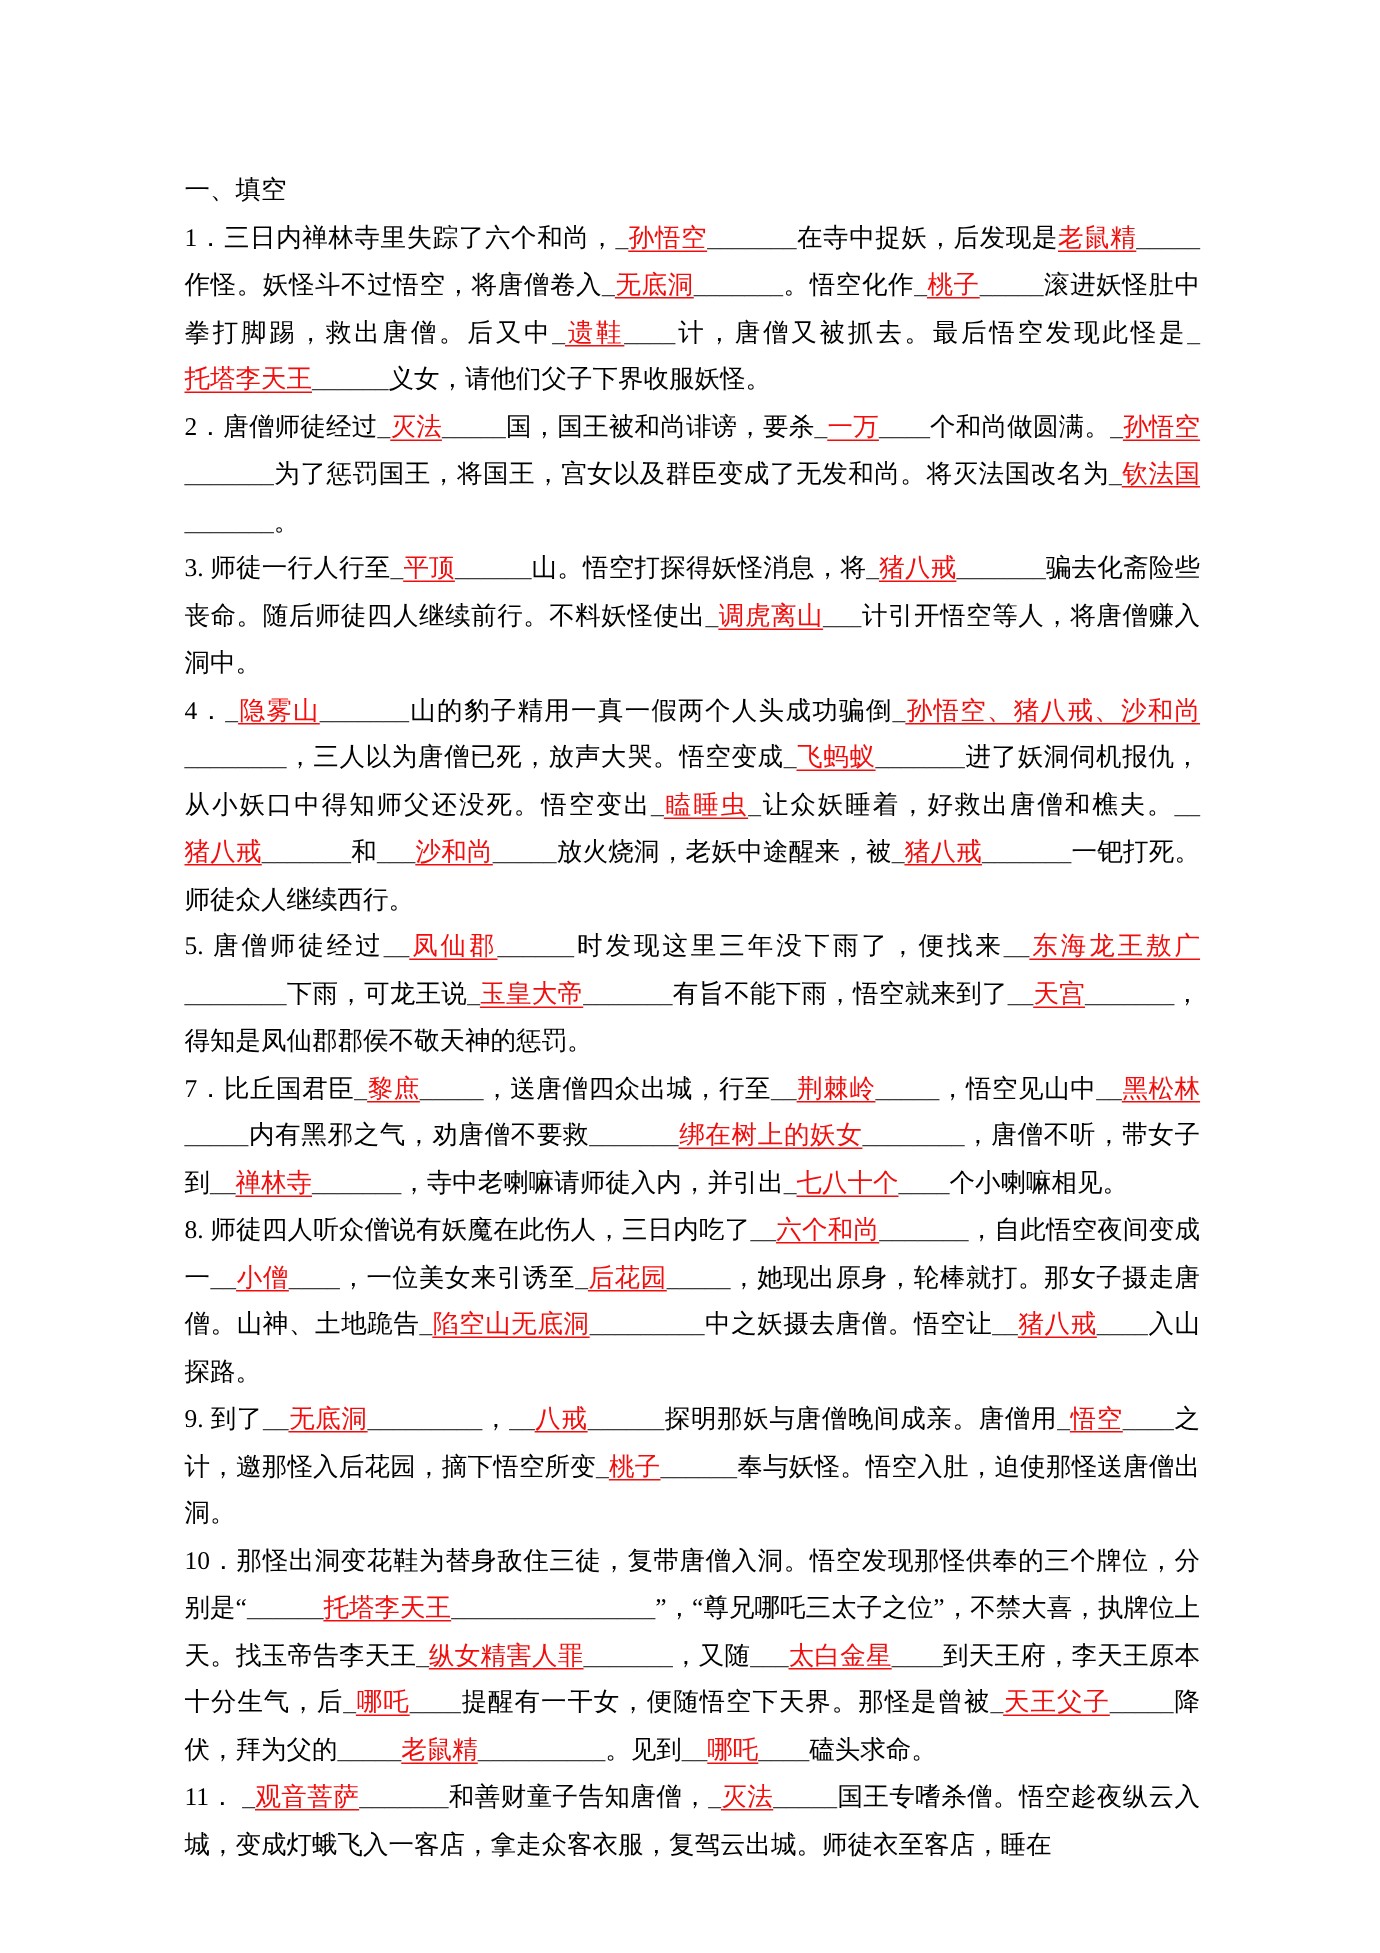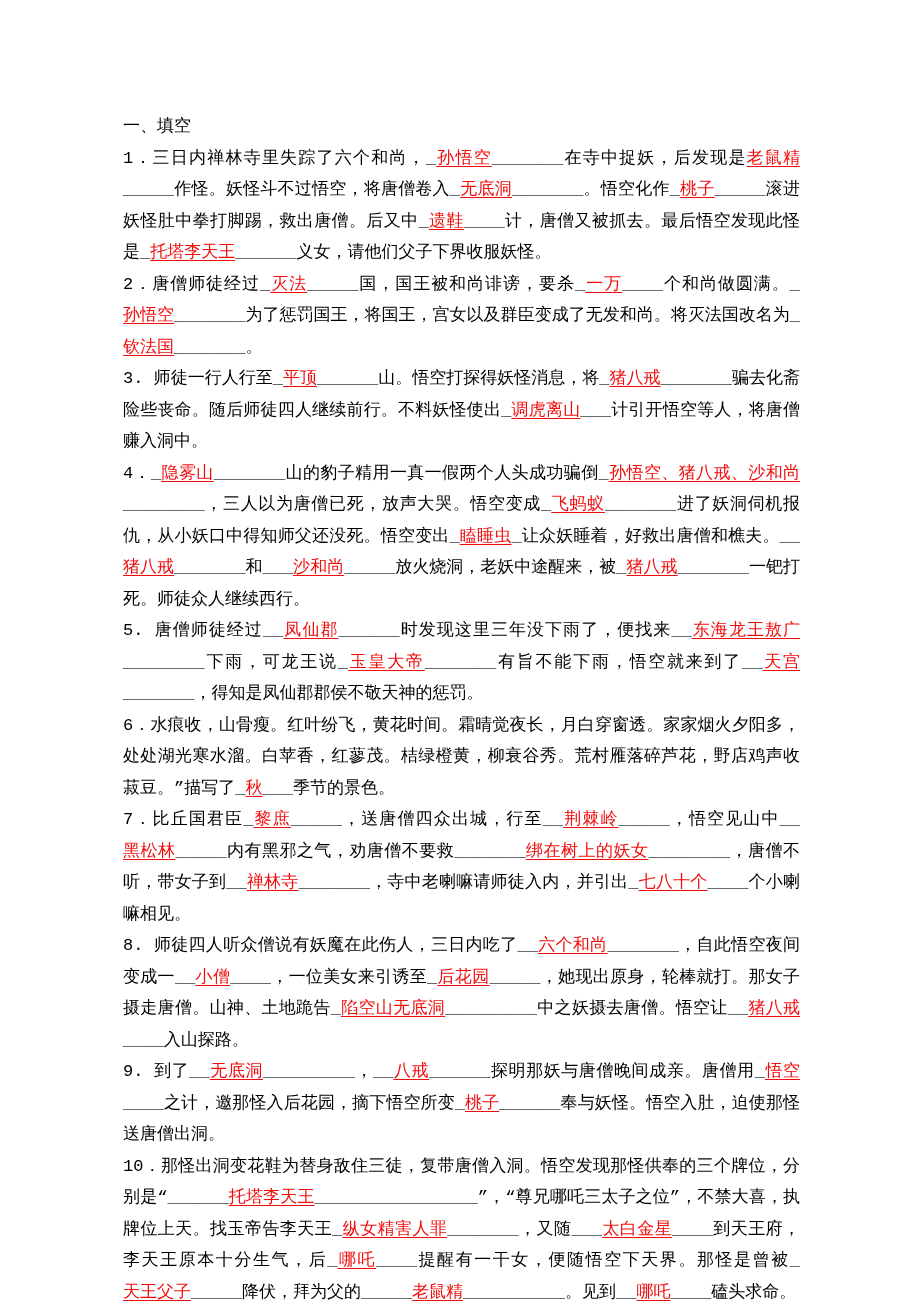--- a/index.html
+++ b/index.html
@@ -6,21 +6,21 @@
     margin: 0;
     padding: 0;
     background: #ffffff;
   }
   .doc-page {
     box-sizing: border-box;
     width: 920px;
     height: 1302px;
     background: #ffffff;
     padding: 111px 120px 0 123px;
-    font-family: Liberation Mono, monospace;
+    font-family: Liberation Serif, serif;
     font-size: 17px;
     line-height: 31.5px;
     color: #000000;
     overflow: hidden;
   }
   .heading {
     margin: 0;
     font-weight: normal;
     font-size: 17px;
     line-height: 31.5px;
@@ -48,20 +48,19 @@
 <body>
 
 <div class="doc-page" style="background: rgb(255, 255, 255); color: rgb(0, 0, 0);">
   <p class="heading">一、填空</p>
   <div>
       <p class="para"><span class="seg-text">1．三日内禅林寺里失踪了六个和尚，</span><span class="seg-blank" style="color: rgb(63, 63, 63);">_</span><span class="seg-answer" style="color: rgb(242, 13, 13);">孙悟空</span><span class="seg-blank" style="color: rgb(63, 63, 63);">_______</span><span class="seg-text">在寺中捉妖，后发现是</span><span class="seg-answer" style="color: rgb(242, 13, 13);">老鼠精</span><span class="seg-blank" style="color: rgb(63, 63, 63);">_____</span><span class="seg-text">作怪。妖怪斗不过悟空，将唐僧卷入</span><span class="seg-blank" style="color: rgb(63, 63, 63);">_</span><span class="seg-answer" style="color: rgb(242, 13, 13);">无底洞</span><span class="seg-blank" style="color: rgb(63, 63, 63);">_______</span><span class="seg-text">。悟空化作</span><span class="seg-blank" style="color: rgb(63, 63, 63);">_</span><span class="seg-answer" style="color: rgb(242, 13, 13);">桃子</span><span class="seg-blank" style="color: rgb(63, 63, 63);">_____</span><span class="seg-text">滚进妖怪肚中拳打脚踢，救出唐僧。后又中</span><span class="seg-blank" style="color: rgb(63, 63, 63);">_</span><span class="seg-answer" style="color: rgb(242, 13, 13);">遗鞋</span><span class="seg-blank" style="color: rgb(63, 63, 63);">____</span><span class="seg-text">计，唐僧又被抓去。最后悟空发现此怪是</span><span class="seg-blank" style="color: rgb(63, 63, 63);">_</span><span class="seg-answer" style="color: rgb(242, 13, 13);">托塔李天王</span><span class="seg-blank" style="color: rgb(63, 63, 63);">______</span><span class="seg-text">义女，请他们父子下界收服妖怪。</span></p>
       <p class="para"><span class="seg-text">2．唐僧师徒经过</span><span class="seg-blank" style="color: rgb(63, 63, 63);">_</span><span class="seg-answer" style="color: rgb(242, 13, 13);">灭法</span><span class="seg-blank" style="color: rgb(63, 63, 63);">_____</span><span class="seg-text">国，国王被和尚诽谤，要杀</span><span class="seg-blank" style="color: rgb(63, 63, 63);">_</span><span class="seg-answer" style="color: rgb(242, 13, 13);">一万</span><span class="seg-blank" style="color: rgb(63, 63, 63);">____</span><span class="seg-text">个和尚做圆满。</span><span class="seg-blank" style="color: rgb(63, 63, 63);">_</span><span class="seg-answer" style="color: rgb(242, 13, 13);">孙悟空</span><span class="seg-blank" style="color: rgb(63, 63, 63);">_______</span><span class="seg-text">为了惩罚国王，将国王，宫女以及群臣变成了无发和尚。将灭法国改名为</span><span class="seg-blank" style="color: rgb(63, 63, 63);">_</span><span class="seg-answer" style="color: rgb(242, 13, 13);">钦法国</span><span class="seg-blank" style="color: rgb(63, 63, 63);">_______</span><span class="seg-text">。</span></p>
       <p class="para"><span class="seg-text">3. 师徒一行人行至</span><span class="seg-blank" style="color: rgb(63, 63, 63);">_</span><span class="seg-answer" style="color: rgb(242, 13, 13);">平顶</span><span class="seg-blank" style="color: rgb(63, 63, 63);">______</span><span class="seg-text">山。悟空打探得妖怪消息，将</span><span class="seg-blank" style="color: rgb(63, 63, 63);">_</span><span class="seg-answer" style="color: rgb(242, 13, 13);">猪八戒</span><span class="seg-blank" style="color: rgb(63, 63, 63);">_______</span><span class="seg-text">骗去化斋险些丧命。随后师徒四人继续前行。不料妖怪使出</span><span class="seg-blank" style="color: rgb(63, 63, 63);">_</span><span class="seg-answer" style="color: rgb(242, 13, 13);">调虎离山</span><span class="seg-blank" style="color: rgb(63, 63, 63);">___</span><span class="seg-text">计引开悟空等人，将唐僧赚入洞中。</span></p>
       <p class="para"><span class="seg-text">4．</span><span class="seg-blank" style="color: rgb(63, 63, 63);">_</span><span class="seg-answer" style="color: rgb(242, 13, 13);">隐雾山</span><span class="seg-blank" style="color: rgb(63, 63, 63);">_______</span><span class="seg-text">山的豹子精用一真一假两个人头成功骗倒</span><span class="seg-blank" style="color: rgb(63, 63, 63);">_</span><span class="seg-answer" style="color: rgb(242, 13, 13);">孙悟空、猪八戒、沙和尚</span><span class="seg-blank" style="color: rgb(63, 63, 63);">________</span><span class="seg-text">，三人以为唐僧已死，放声大哭。悟空变成</span><span class="seg-blank" style="color: rgb(63, 63, 63);">_</span><span class="seg-answer" style="color: rgb(242, 13, 13);">飞蚂蚁</span><span class="seg-blank" style="color: rgb(63, 63, 63);">_______</span><span class="seg-text">进了妖洞伺机报仇，从小妖口中得知师父还没死。悟空变出</span><span class="seg-blank" style="color: rgb(63, 63, 63);">_</span><span class="seg-answer" style="color: rgb(242, 13, 13);">瞌睡虫</span><span class="seg-blank" style="color: rgb(63, 63, 63);">_</span><span class="seg-text">让众妖睡着，好救出唐僧和樵夫。</span><span class="seg-blank" style="color: rgb(63, 63, 63);">__</span><span class="seg-answer" style="color: rgb(242, 13, 13);">猪八戒</span><span class="seg-blank" style="color: rgb(63, 63, 63);">_______</span><span class="seg-text">和</span><span class="seg-blank" style="color: rgb(63, 63, 63);">___</span><span class="seg-answer" style="color: rgb(242, 13, 13);">沙和尚</span><span class="seg-blank" style="color: rgb(63, 63, 63);">_____</span><span class="seg-text">放火烧洞，老妖中途醒来，被</span><span class="seg-blank" style="color: rgb(63, 63, 63);">_</span><span class="seg-answer" style="color: rgb(242, 13, 13);">猪八戒</span><span class="seg-blank" style="color: rgb(63, 63, 63);">_______</span><span class="seg-text">一钯打死。师徒众人继续西行。</span></p>
       <p class="para"><span class="seg-text">5. 唐僧师徒经过</span><span class="seg-blank" style="color: rgb(63, 63, 63);">__</span><span class="seg-answer" style="color: rgb(242, 13, 13);">凤仙郡</span><span class="seg-blank" style="color: rgb(63, 63, 63);">______</span><span class="seg-text">时发现这里三年没下雨了，便找来</span><span class="seg-blank" style="color: rgb(63, 63, 63);">__</span><span class="seg-answer" style="color: rgb(242, 13, 13);">东海龙王敖广</span><span class="seg-blank" style="color: rgb(63, 63, 63);">________</span><span class="seg-text">下雨，可龙王说</span><span class="seg-blank" style="color: rgb(63, 63, 63);">_</span><span class="seg-answer" style="color: rgb(242, 13, 13);">玉皇大帝</span><span class="seg-blank" style="color: rgb(63, 63, 63);">_______</span><span class="seg-text">有旨不能下雨，悟空就来到了</span><span class="seg-blank" style="color: rgb(63, 63, 63);">__</span><span class="seg-answer" style="color: rgb(242, 13, 13);">天宫</span><span class="seg-blank" style="color: rgb(63, 63, 63);">_______</span><span class="seg-text">，得知是凤仙郡郡侯不敬天神的惩罚。</span></p>
-      <p class="para"><span class="seg-text">6．水痕收，山骨瘦。红叶纷飞，黄花时间。霜晴觉夜长，月白穿窗透。家家烟火夕阳多，处处湖光寒水溜。白苹香，红蓼茂。桔绿橙黄，柳衰谷秀。荒村雁落碎芦花，野店鸡声收菽豆。”描写了</span><span class="seg-blank" style="color: rgb(63, 63, 63);">_</span><span class="seg-answer" style="color: rgb(242, 13, 13);">秋</span><span class="seg-blank" style="color: rgb(63, 63, 63);">___</span><span class="seg-text">季节的景色。</span></p>
       <p class="para"><span class="seg-text">7．比丘国君臣</span><span class="seg-blank" style="color: rgb(63, 63, 63);">_</span><span class="seg-answer" style="color: rgb(242, 13, 13);">黎庶</span><span class="seg-blank" style="color: rgb(63, 63, 63);">_____</span><span class="seg-text">，送唐僧四众出城，行至</span><span class="seg-blank" style="color: rgb(63, 63, 63);">__</span><span class="seg-answer" style="color: rgb(242, 13, 13);">荆棘岭</span><span class="seg-blank" style="color: rgb(63, 63, 63);">_____</span><span class="seg-text">，悟空见山中</span><span class="seg-blank" style="color: rgb(63, 63, 63);">__</span><span class="seg-answer" style="color: rgb(242, 13, 13);">黑松林</span><span class="seg-blank" style="color: rgb(63, 63, 63);">_____</span><span class="seg-text">内有黑邪之气，劝唐僧不要救</span><span class="seg-blank" style="color: rgb(63, 63, 63);">_______</span><span class="seg-answer" style="color: rgb(242, 13, 13);">绑在树上的妖女</span><span class="seg-blank" style="color: rgb(63, 63, 63);">________</span><span class="seg-text">，唐僧不听，带女子到</span><span class="seg-blank" style="color: rgb(63, 63, 63);">__</span><span class="seg-answer" style="color: rgb(242, 13, 13);">禅林寺</span><span class="seg-blank" style="color: rgb(63, 63, 63);">_______</span><span class="seg-text">，寺中老喇嘛请师徒入内，并引出</span><span class="seg-blank" style="color: rgb(63, 63, 63);">_</span><span class="seg-answer" style="color: rgb(242, 13, 13);">七八十个</span><span class="seg-blank" style="color: rgb(63, 63, 63);">____</span><span class="seg-text">个小喇嘛相见。</span></p>
       <p class="para"><span class="seg-text">8. 师徒四人听众僧说有妖魔在此伤人，三日内吃了</span><span class="seg-blank" style="color: rgb(63, 63, 63);">__</span><span class="seg-answer" style="color: rgb(242, 13, 13);">六个和尚</span><span class="seg-blank" style="color: rgb(63, 63, 63);">_______</span><span class="seg-text">，自此悟空夜间变成一</span><span class="seg-blank" style="color: rgb(63, 63, 63);">__</span><span class="seg-answer" style="color: rgb(242, 13, 13);">小僧</span><span class="seg-blank" style="color: rgb(63, 63, 63);">____</span><span class="seg-text">，一位美女来引诱至</span><span class="seg-blank" style="color: rgb(63, 63, 63);">_</span><span class="seg-answer" style="color: rgb(242, 13, 13);">后花园</span><span class="seg-blank" style="color: rgb(63, 63, 63);">_____</span><span class="seg-text">，她现出原身，轮棒就打。那女子摄走唐僧。山神、土地跪告</span><span class="seg-blank" style="color: rgb(63, 63, 63);">_</span><span class="seg-answer" style="color: rgb(242, 13, 13);">陷空山无底洞</span><span class="seg-blank" style="color: rgb(63, 63, 63);">_________</span><span class="seg-text">中之妖摄去唐僧。悟空让</span><span class="seg-blank" style="color: rgb(63, 63, 63);">__</span><span class="seg-answer" style="color: rgb(242, 13, 13);">猪八戒</span><span class="seg-blank" style="color: rgb(63, 63, 63);">____</span><span class="seg-text">入山探路。</span></p>
       <p class="para"><span class="seg-text">9. 到了</span><span class="seg-blank" style="color: rgb(63, 63, 63);">__</span><span class="seg-answer" style="color: rgb(242, 13, 13);">无底洞</span><span class="seg-blank" style="color: rgb(63, 63, 63);">_________</span><span class="seg-text">，</span><span class="seg-blank" style="color: rgb(63, 63, 63);">__</span><span class="seg-answer" style="color: rgb(242, 13, 13);">八戒</span><span class="seg-blank" style="color: rgb(63, 63, 63);">______</span><span class="seg-text">探明那妖与唐僧晚间成亲。唐僧用</span><span class="seg-blank" style="color: rgb(63, 63, 63);">_</span><span class="seg-answer" style="color: rgb(242, 13, 13);">悟空</span><span class="seg-blank" style="color: rgb(63, 63, 63);">____</span><span class="seg-text">之计，邀那怪入后花园，摘下悟空所变</span><span class="seg-blank" style="color: rgb(63, 63, 63);">_</span><span class="seg-answer" style="color: rgb(242, 13, 13);">桃子</span><span class="seg-blank" style="color: rgb(63, 63, 63);">______</span><span class="seg-text">奉与妖怪。悟空入肚，迫使那怪送唐僧出洞。</span></p>
       <p class="para"><span class="seg-text">10．那怪出洞变花鞋为替身敌住三徒，复带唐僧入洞。悟空发现那怪供奉的三个牌位，分别是“</span><span class="seg-blank" style="color: rgb(63, 63, 63);">______</span><span class="seg-answer" style="color: rgb(242, 13, 13);">托塔李天王</span><span class="seg-blank" style="color: rgb(63, 63, 63);">________________</span><span class="seg-text">”，“尊兄哪吒三太子之位”，不禁大喜，执牌位上天。找玉帝告李天王</span><span class="seg-blank" style="color: rgb(63, 63, 63);">_</span><span class="seg-answer" style="color: rgb(242, 13, 13);">纵女精害人罪</span><span class="seg-blank" style="color: rgb(63, 63, 63);">_______</span><span class="seg-text">，又随</span><span class="seg-blank" style="color: rgb(63, 63, 63);">___</span><span class="seg-answer" style="color: rgb(242, 13, 13);">太白金星</span><span class="seg-blank" style="color: rgb(63, 63, 63);">____</span><span class="seg-text">到天王府，李天王原本十分生气，后</span><span class="seg-blank" style="color: rgb(63, 63, 63);">_</span><span class="seg-answer" style="color: rgb(242, 13, 13);">哪吒</span><span class="seg-blank" style="color: rgb(63, 63, 63);">____</span><span class="seg-text">提醒有一干女，便随悟空下天界。那怪是曾被</span><span class="seg-blank" style="color: rgb(63, 63, 63);">_</span><span class="seg-answer" style="color: rgb(242, 13, 13);">天王父子</span><span class="seg-blank" style="color: rgb(63, 63, 63);">_____</span><span class="seg-text">降伏，拜为父的</span><span class="seg-blank" style="color: rgb(63, 63, 63);">_____</span><span class="seg-answer" style="color: rgb(242, 13, 13);">老鼠精</span><span class="seg-blank" style="color: rgb(63, 63, 63);">__________</span><span class="seg-text">。见到</span><span class="seg-blank" style="color: rgb(63, 63, 63);">__</span><span class="seg-answer" style="color: rgb(242, 13, 13);">哪吒</span><span class="seg-blank" style="color: rgb(63, 63, 63);">____</span><span class="seg-text">磕头求命。</span></p>
       <p class="para"><span class="seg-text">11． </span><span class="seg-blank" style="color: rgb(63, 63, 63);">_</span><span class="seg-answer" style="color: rgb(242, 13, 13);">观音菩萨</span><span class="seg-blank" style="color: rgb(63, 63, 63);">_______</span><span class="seg-text">和善财童子告知唐僧，</span><span class="seg-blank" style="color: rgb(63, 63, 63);">_</span><span class="seg-answer" style="color: rgb(242, 13, 13);">灭法</span><span class="seg-blank" style="color: rgb(63, 63, 63);">_____</span><span class="seg-text">国王专嗜杀僧。悟空趁夜纵云入城，变成灯蛾飞入一客店，拿走众客衣服，复驾云出城。师徒衣至客店，睡在</span></p>
     </div>
 </div>
 
 </body></html>

